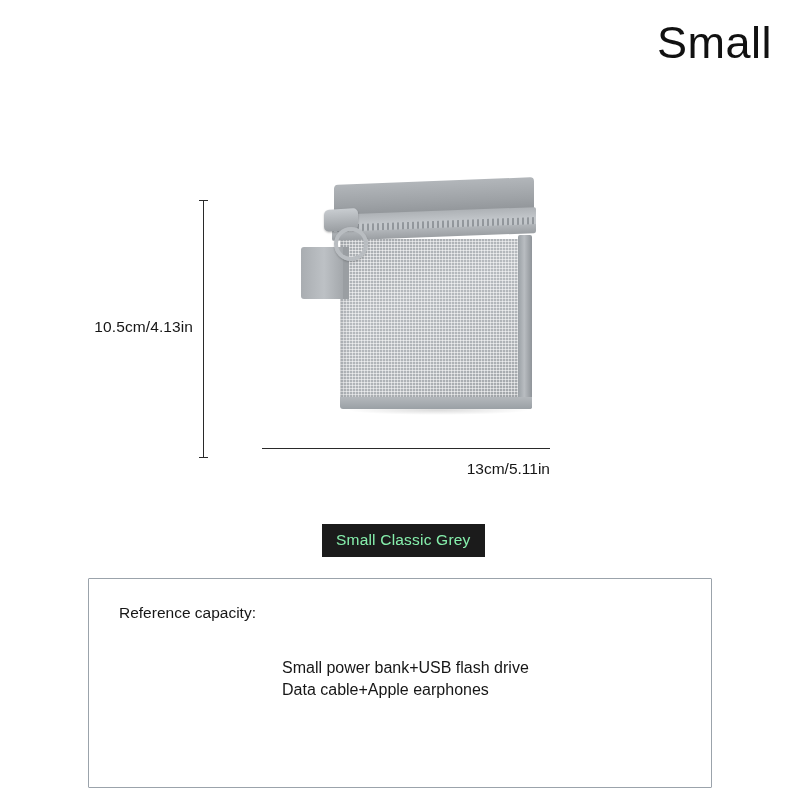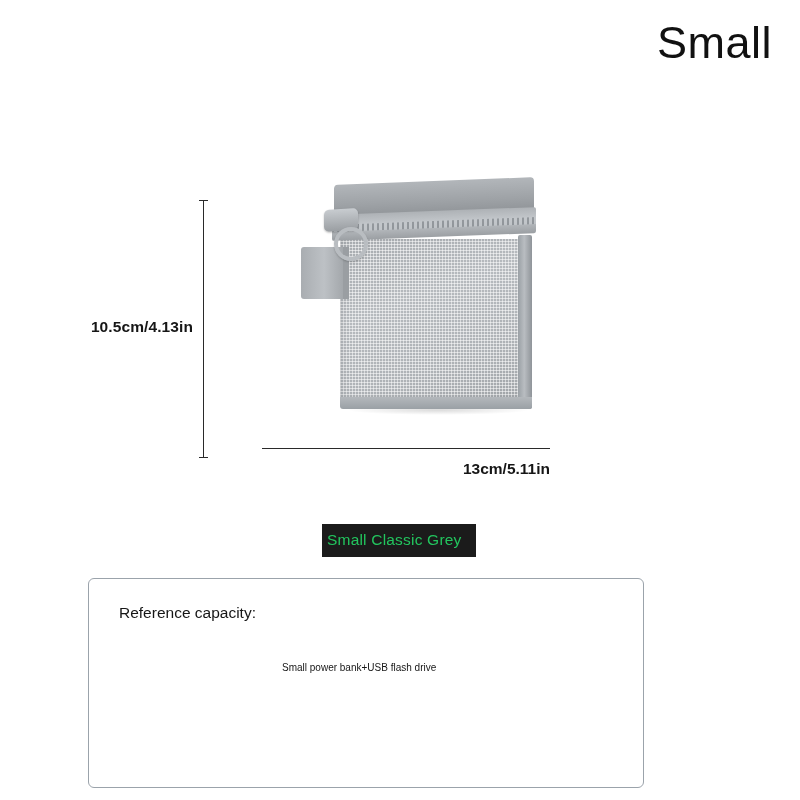--- a/index.html
+++ b/index.html
@@ -28,21 +28,20 @@
     line-height: 1;
   }
 
   
   .photo-stage {
     position: absolute;
     left: 195px;
     top: 160px;
     width: 380px;
     height: 320px;
-    font-weight: bold;
   }
 
   
   .v-rule {
     position: absolute;
     left: 8px;
     top: 40px;
     width: 1px;
     height: 258px;
     background: #2a2a2a;
@@ -219,51 +218,51 @@
     height: 10px;
     background: radial-gradient(ellipse at center, rgba(0,0,0,0.14) 0%, rgba(0,0,0,0) 70%);
   }
 
   
   .color-chip {
     position: absolute;
     left: 322px;
     top: 524px;
     background: #1b1b1b;
-    color: #22c55e;
+    color: #86efac;
     font-size: 15.5px;
-    padding: 7px 14px 8px 5px;
+    padding: 7px 14px 8px 14px;
     letter-spacing: 0.2px;
     white-space: nowrap;
   }
 
   
   .capacity-box {
     position: absolute;
     left: 88px;
     top: 578px;
-    width: 556px;
+    width: 624px;
     height: 210px;
     border: 1px solid #9ba3ab;
-    border-radius: 6px;
+    border-radius: 1px;
     box-sizing: border-box;
     background: #ffffff;
   }
   .capacity-title {
     position: absolute;
     left: 30px;
     top: 25px;
     font-size: 15.5px;
     color: #161616;
   }
   .capacity-lines {
     position: absolute;
     left: 193px;
     top: 78px;
-    font-size: 10px;
+    font-size: 16px;
     color: #161616;
     line-height: 22px;
   }
   .capacity-lines div { white-space: nowrap; }
 </style>
 </head>
 <body>
 
 <div class="size-title">Small</div>
 
@@ -288,14 +287,15 @@
     <div class="zipper-ring"></div>
   </div>
 </div>
 
 <div class="color-chip">Small Classic Grey</div>
 
 <div class="capacity-box">
   <div class="capacity-title">Reference capacity:</div>
   <div class="capacity-lines">
     <div>Small power bank+USB flash drive</div>
+    <div>Data cable+Apple earphones</div>
   </div>
 </div>
 
 </body></html>

